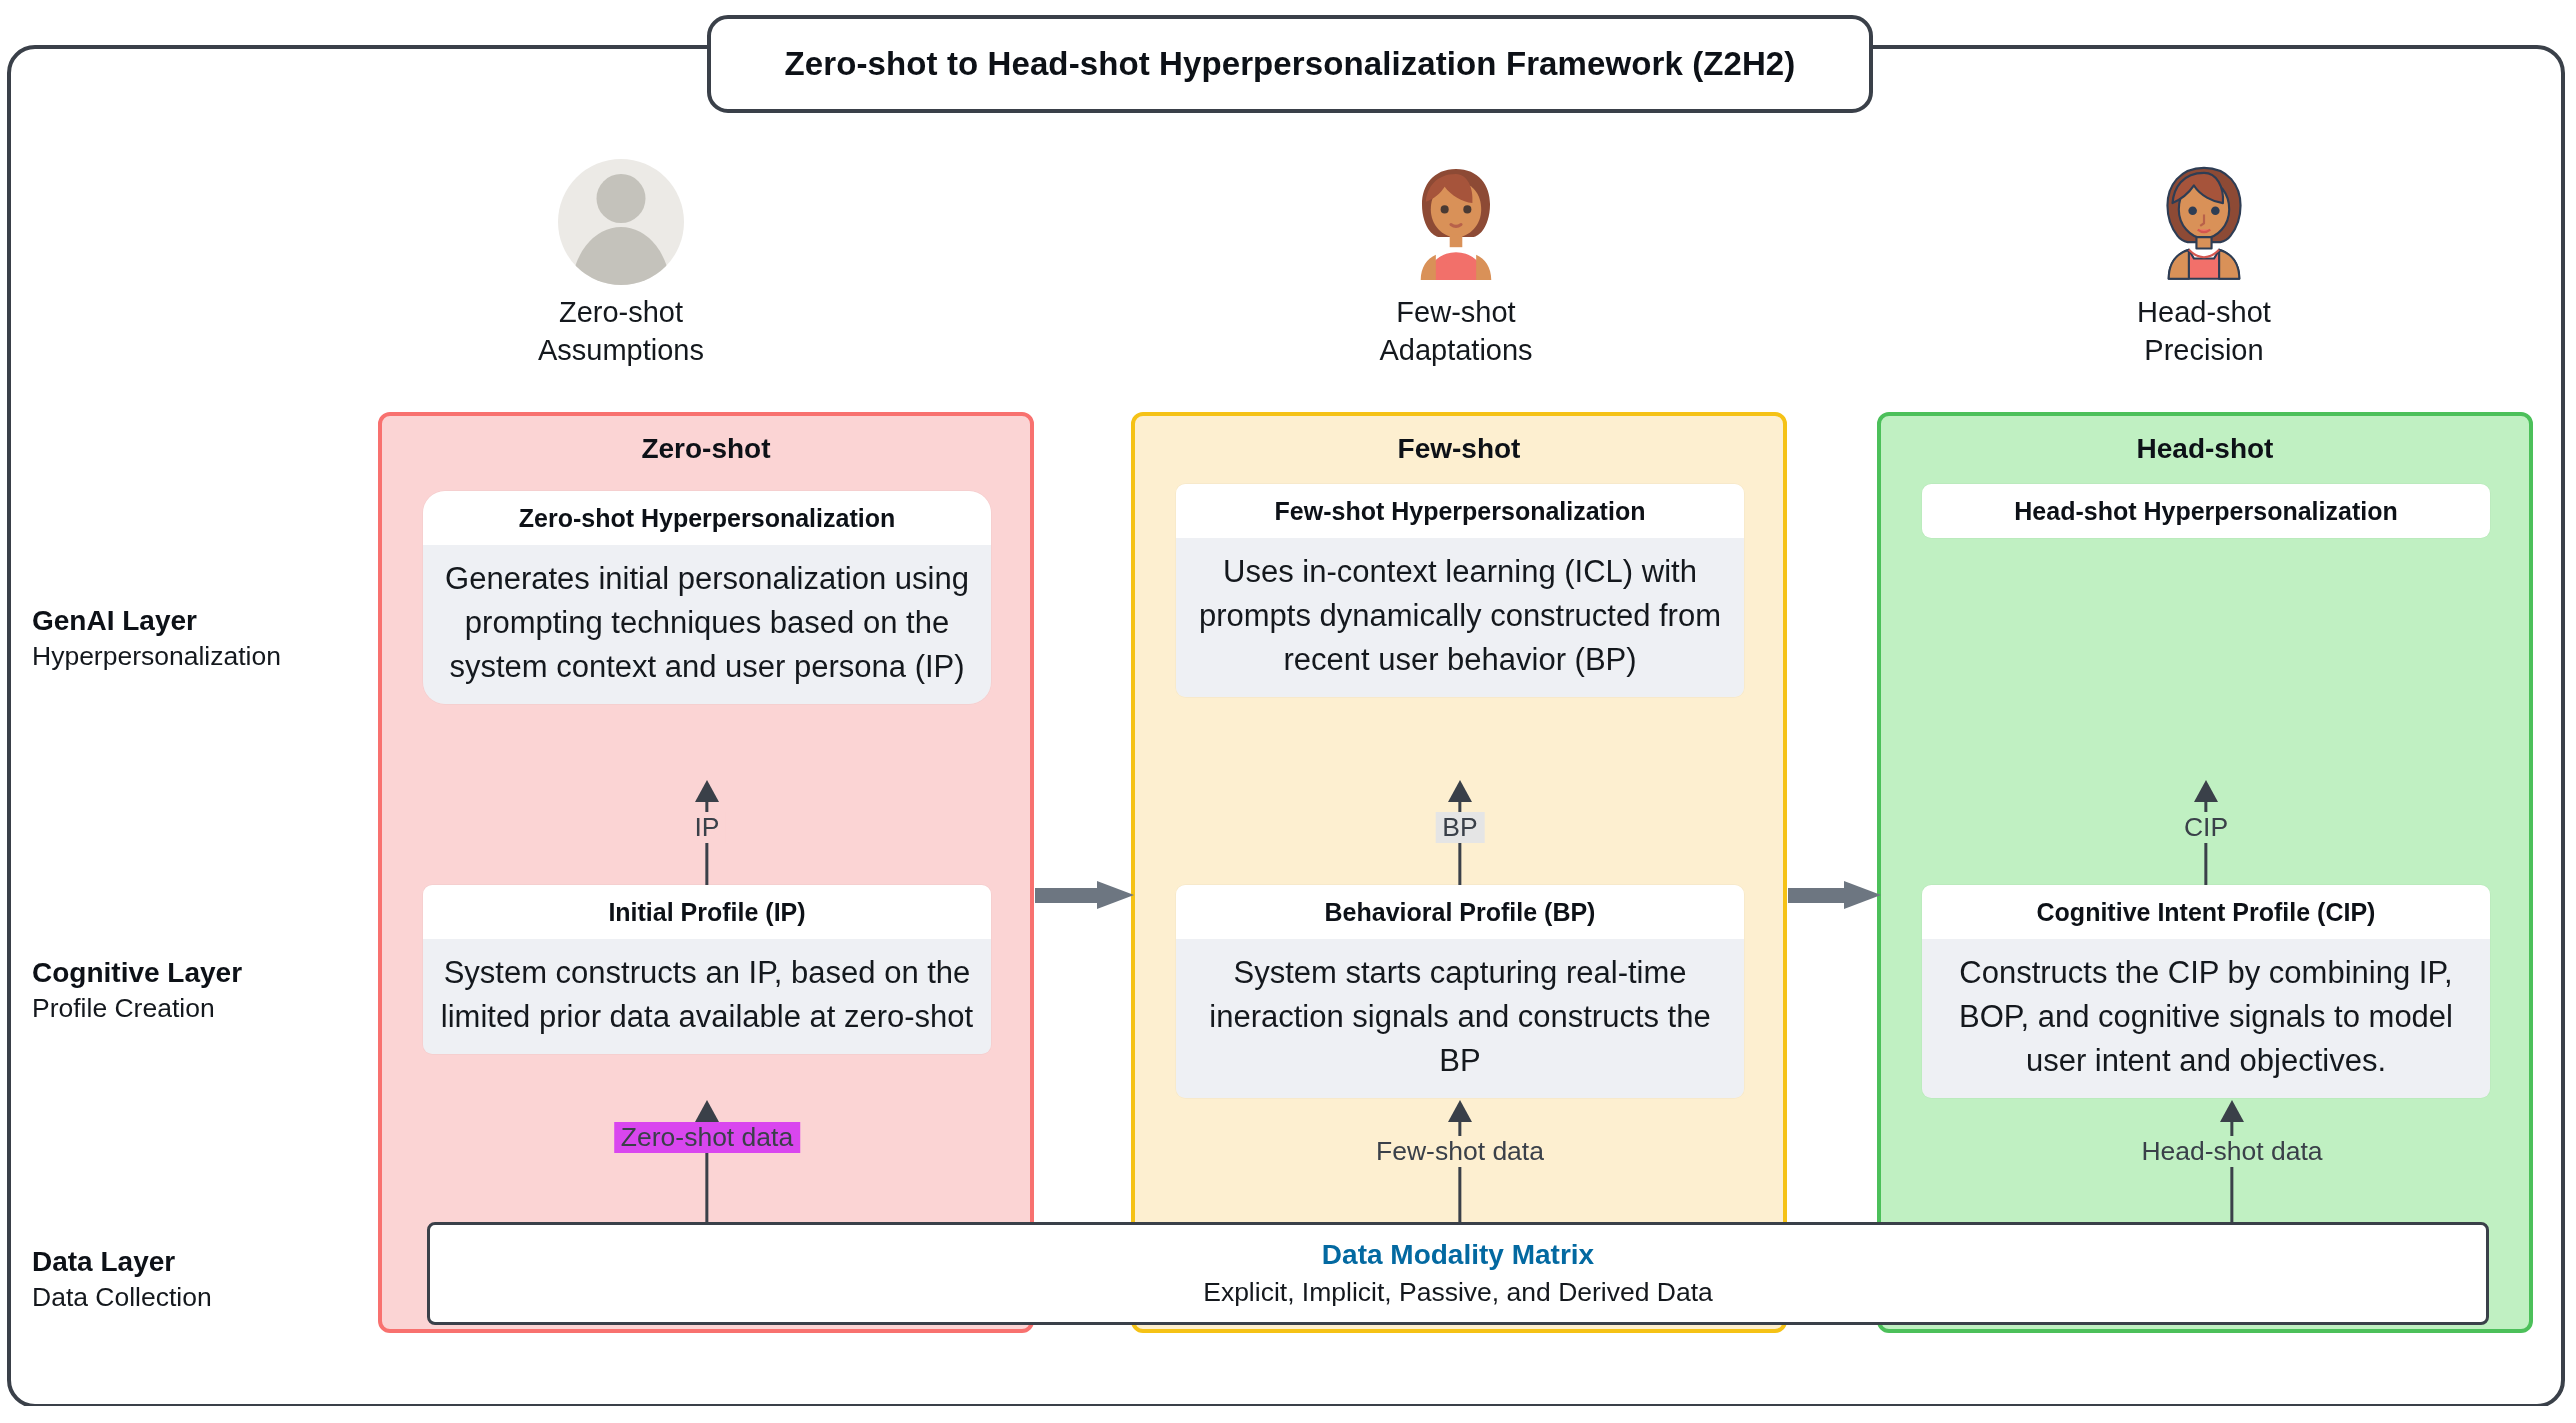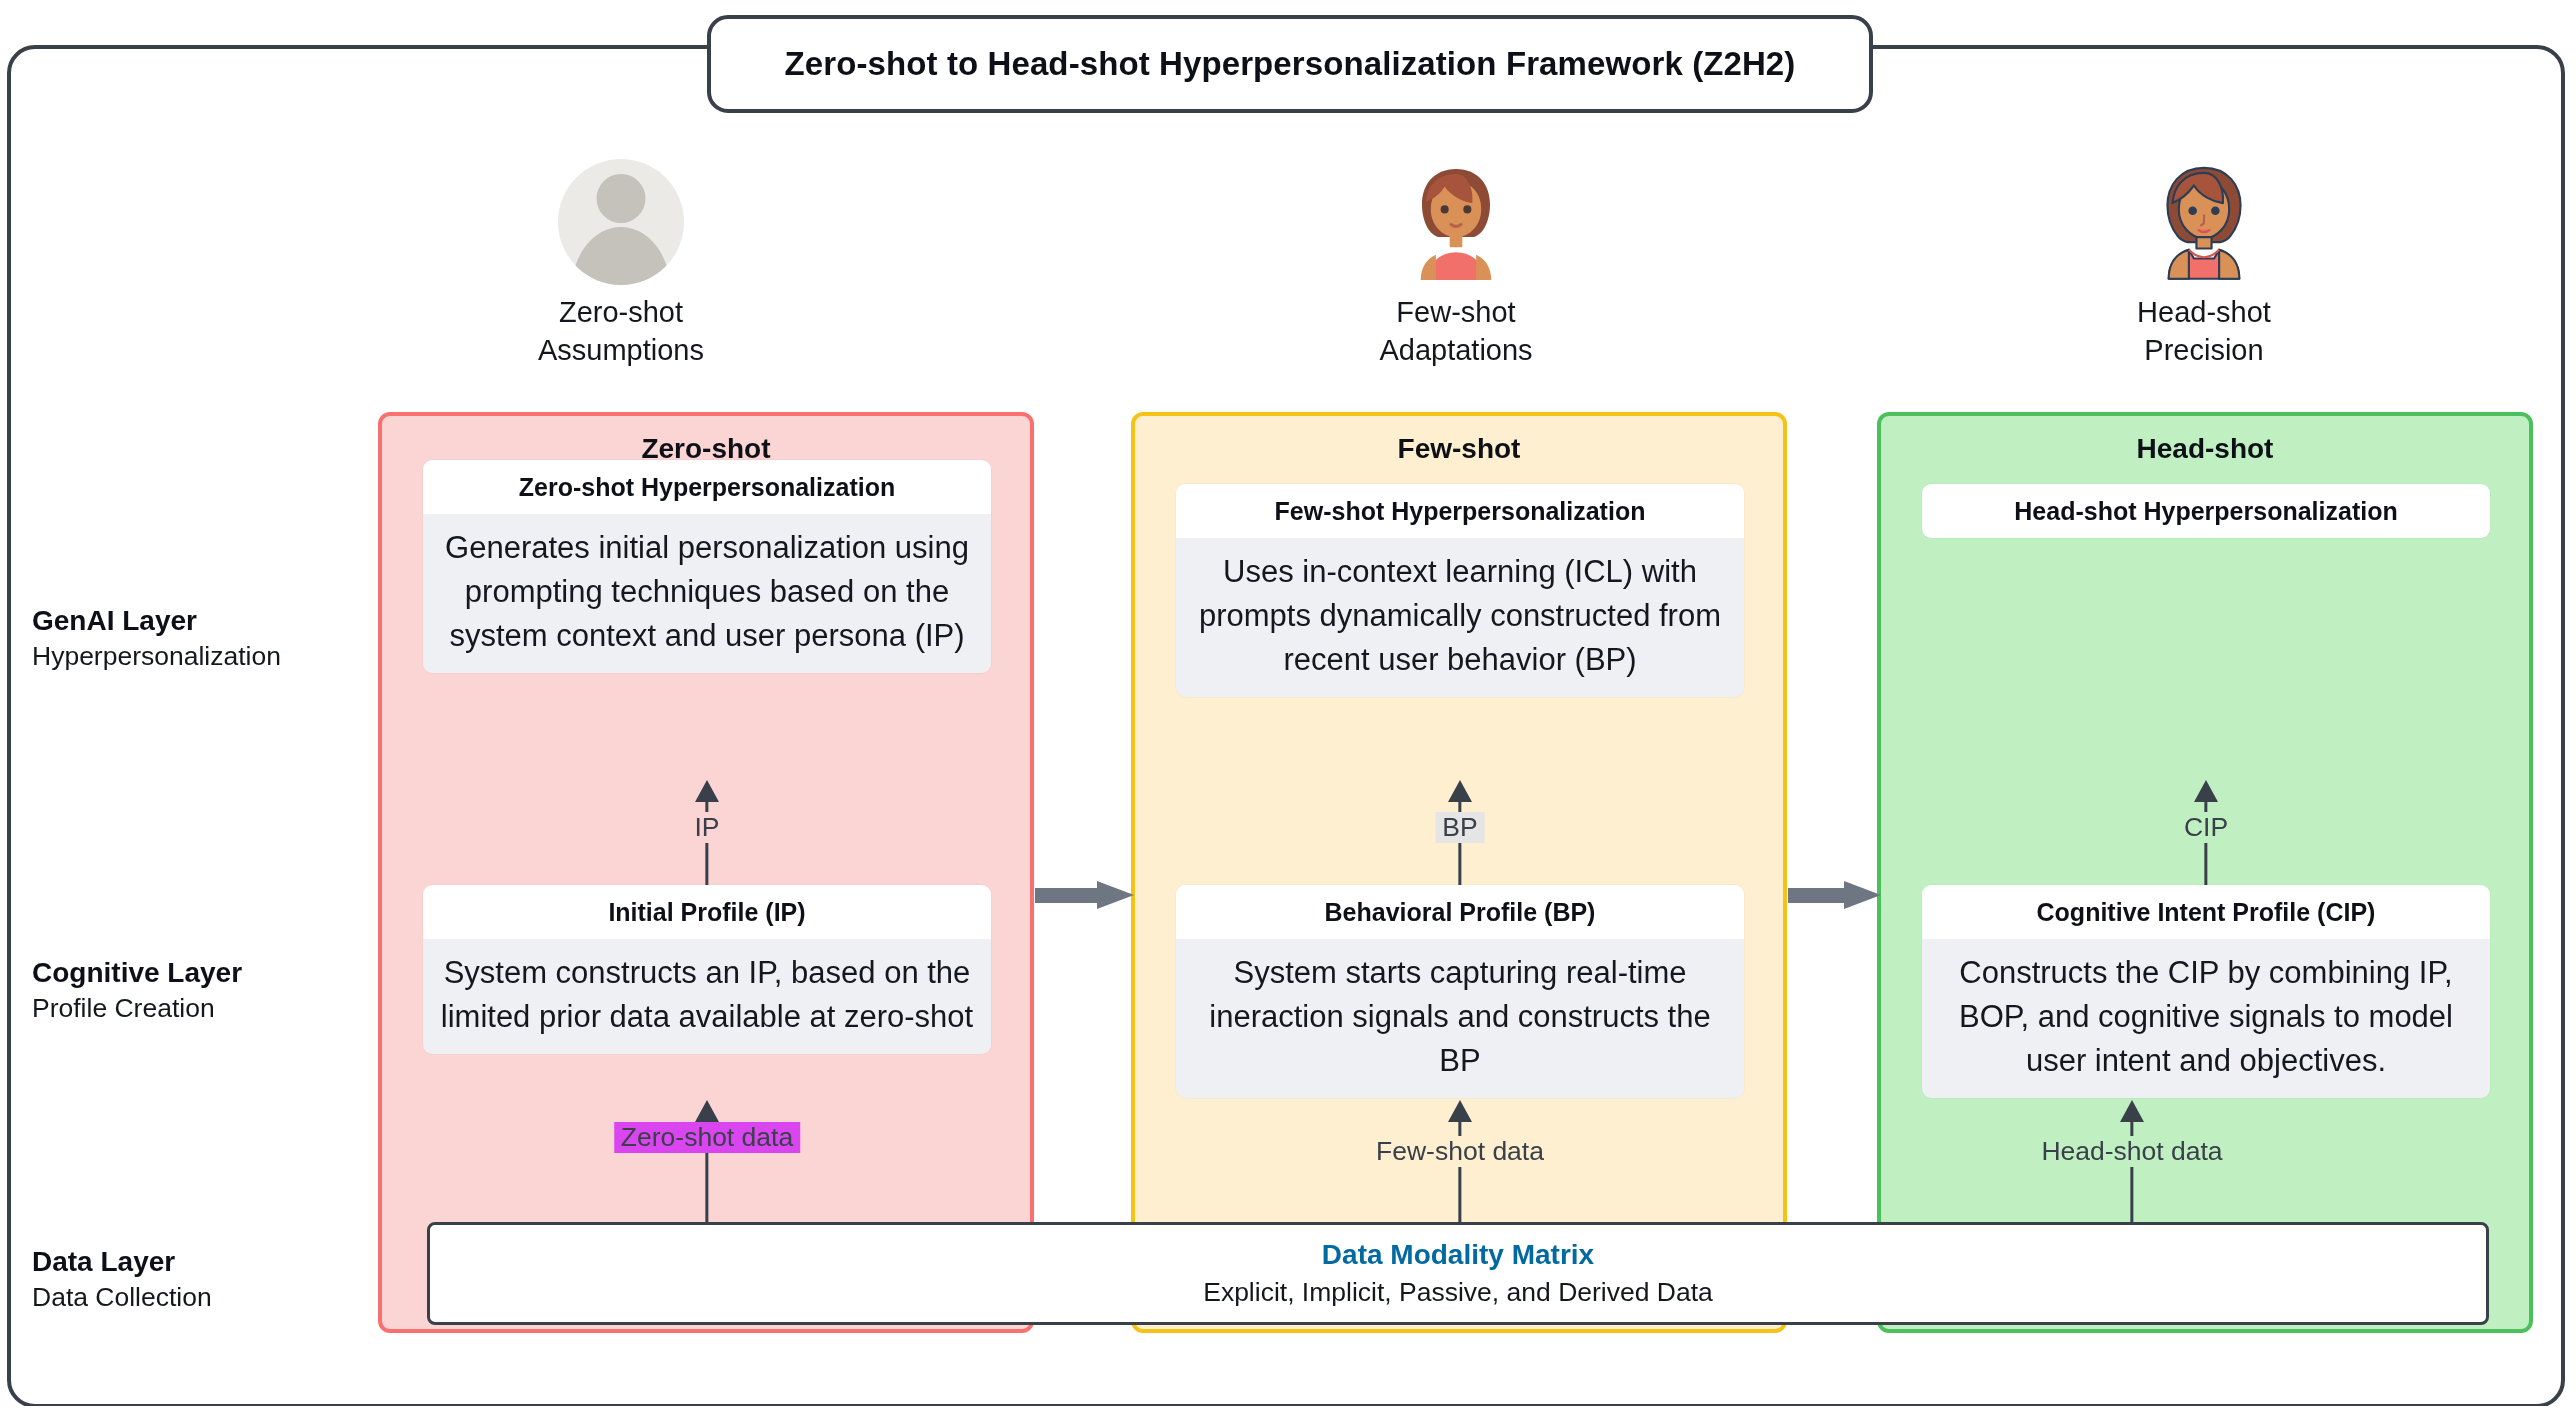--- a/index.html
+++ b/index.html
@@ -284,21 +284,21 @@
   </div>
   <div class="layer-label" style="top:956px;">
     <div class="ll-main">Cognitive Layer</div>
     <div class="ll-sub">Profile Creation</div>
   </div>
   <div class="layer-label" style="top:1245px;">
     <div class="ll-main">Data Layer</div>
     <div class="ll-sub">Data Collection</div>
   </div>
 
-  <div class="node n-zero-g" style="top:460px;">
+  <div class="node n-zero-g" style="top:491px;border-radius:22px;">
     <div class="node-head">Zero-shot Hyperpersonalization</div>
     <div class="node-body">Generates initial personalization using prompting techniques based on the system context and user persona (IP)</div>
   </div>
   <div class="vconn" style="left:423px;width:568px;top:780px;height:105px;">
     <div class="vhead"></div>
     <div class="vline" style="top:20px;height:85px;"></div>
     <div class="vlabel" style="top:32px;background:#fbd4d4;">IP</div>
   </div>
   <div class="node n-zero-c" style="top:885px;">
     <div class="node-head">Initial Profile (IP)</div>
@@ -334,21 +334,21 @@
   </div>
   <div class="vconn" style="left:1922px;width:568px;top:780px;height:105px;">
     <div class="vhead"></div>
     <div class="vline" style="top:20px;height:85px;"></div>
     <div class="vlabel" style="top:32px;background:#c0f0c2;">CIP</div>
   </div>
   <div class="node n-head-c" style="top:885px;">
     <div class="node-head">Cognitive Intent Profile (CIP)</div>
     <div class="node-body">Constructs the CIP by combining IP, BOP, and cognitive signals to model user intent and objectives.</div>
   </div>
-  <div class="vconn" style="left:1848px;width:568px;top:1100px;height:127px;">
+  <div class="vconn" style="left:1948px;width:568px;top:1100px;height:127px;">
     <div class="vhead"></div>
     <div class="vline" style="top:20px;height:107px;"></div>
     <div class="vlabel" style="top:36px;background:#c0f0c2;">Head-shot data</div>
   </div>
 
   <div class="harrow" style="left:1035px;top:881px;width:99px;">
     <div class="hbar" style="width:66px;"></div>
     <div class="hhead" style="left:62px;"></div>
   </div>
   <div class="harrow" style="left:1788px;top:881px;width:93px;">

